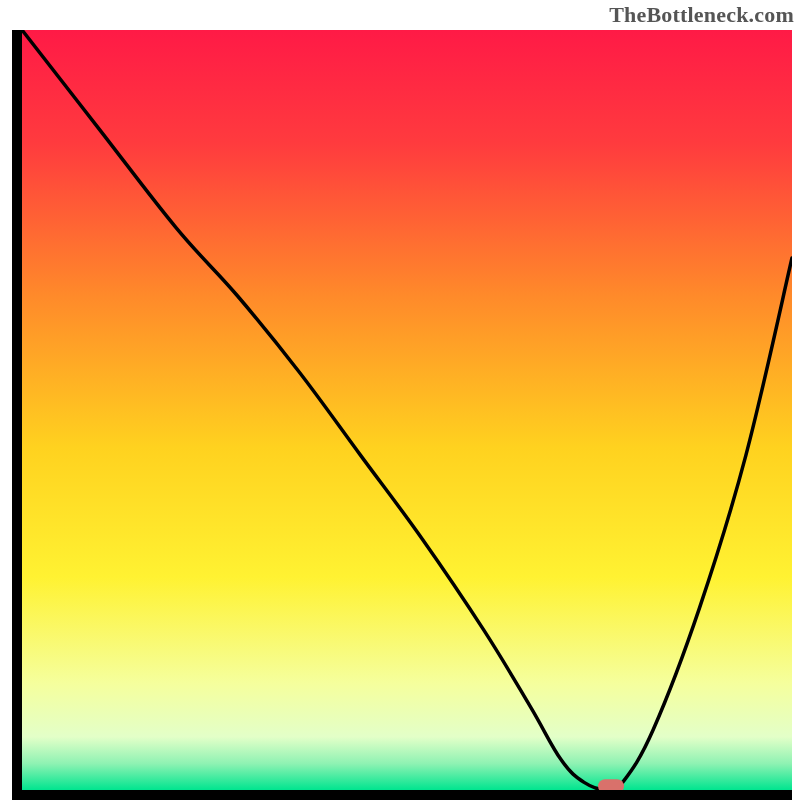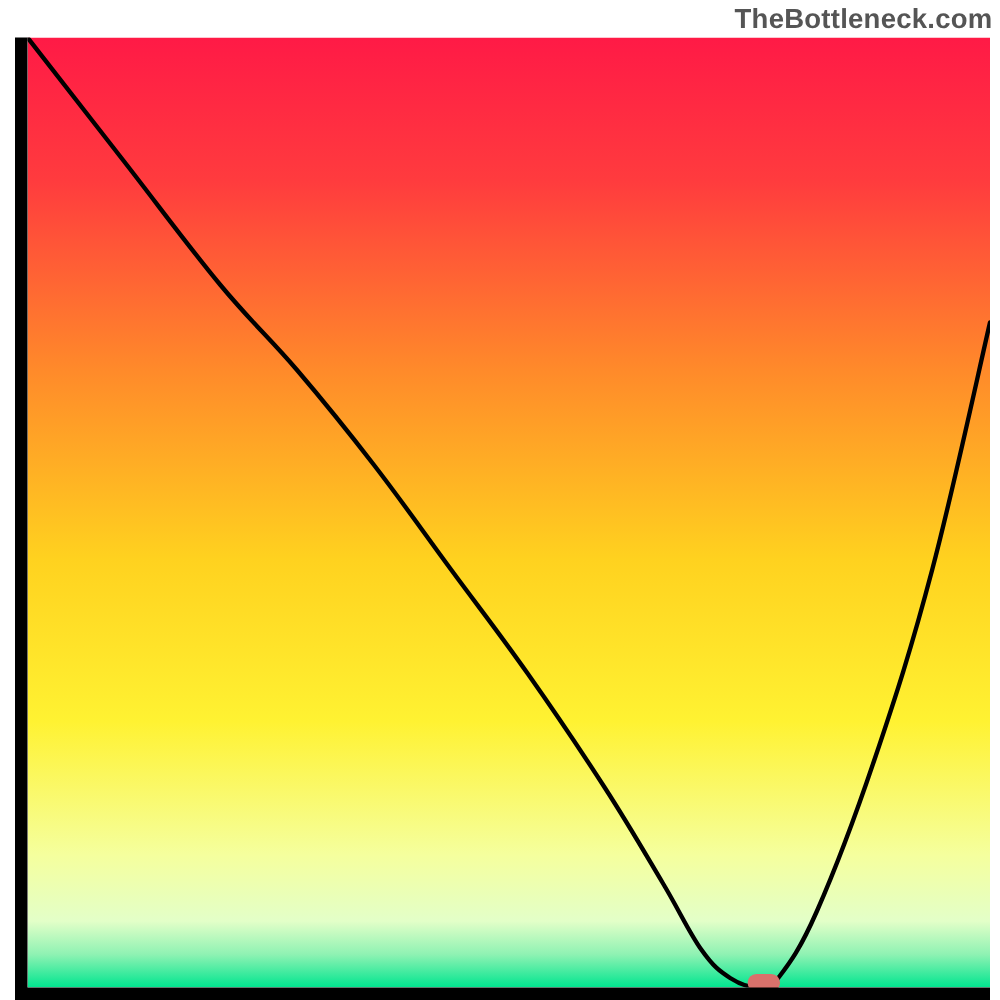--- a/index.html
+++ b/index.html
@@ -9,20 +9,21 @@
     height: 800px;
     overflow: hidden;
     font-family: Arial, Helvetica, sans-serif;
     background: #fff;
   }
   .frame {
     position: relative;
     width: 800px;
     height: 572px;
     box-sizing: border-box;
+    font-family: Liberation Serif, serif;
   }
   .watermark {
     position: absolute;
     top: 2px;
     right: 6px;
     font-size: 22px;
     font-weight: 600;
     color: #555;
     letter-spacing: 0.2px;
     z-index: 30;

